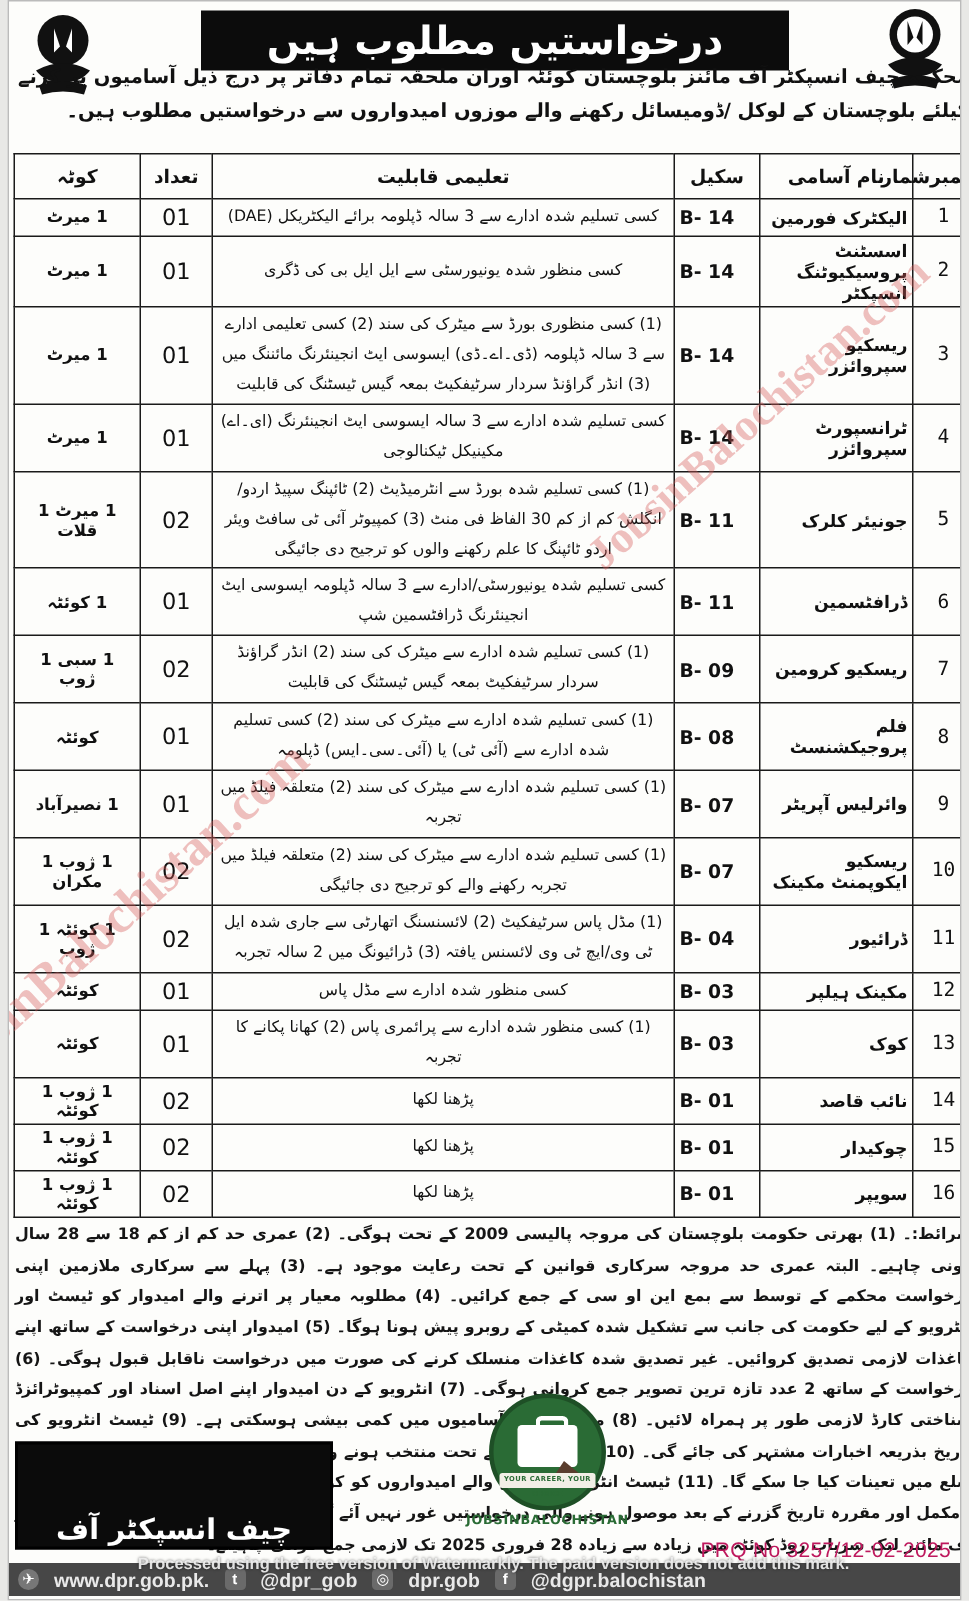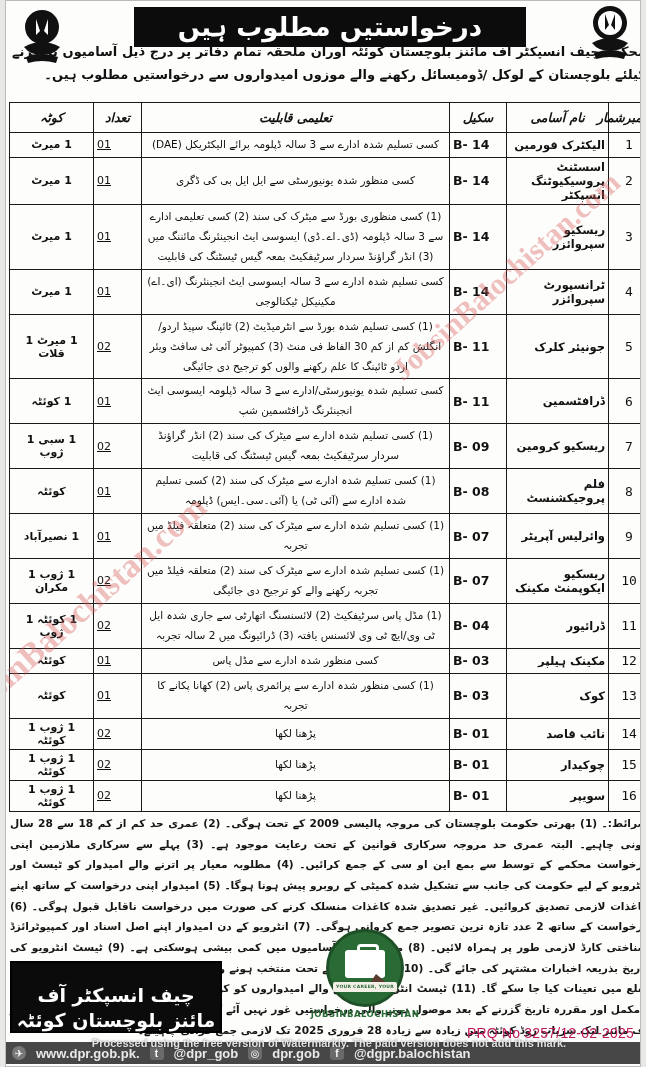--- a/index.html
+++ b/index.html
@@ -26,26 +26,26 @@
   }
   
   .jobs-table{
     position:absolute;left:3px;top:101px;width:640px;border-collapse:collapse;
     direction:rtl;table-layout:fixed;
   }
   .jobs-table th,.jobs-table td{
     border:1.2px solid #1a1a1a;color:#111;vertical-align:middle;
     padding:2px 3px;box-sizing:border-box;
   }
-  .jobs-table th{font-size:12.5px;font-weight:bold;height:30px;font-style:italic;}
+  .jobs-table th{font-size:12.5px;font-weight:bold;height:30px;}
   .td-no{text-align:center;font-size:13px;font-family:"DejaVu Sans Mono","Liberation Mono",monospace;}
   .td-post{text-align:right;font-size:11.5px;font-weight:bold;}
   .td-scale{text-align:left;font-size:12.5px;font-weight:bold;font-family:"DejaVu Sans","Liberation Sans",sans-serif;direction:ltr;}
   .td-qual{text-align:center;font-size:10.5px;line-height:1.9;}
-  .td-count{font-size:11px;direction:ltr;text-decoration:underline;}
+  .td-count{text-align:center;font-size:15px;direction:ltr;}
   .td-quota{text-align:center;font-size:11px;font-weight:bold;}
   
   .conditions{
     position:absolute;left:4px;top:812px;width:638px;height:192px;
     direction:rtl;text-align:justify;font-size:10.6px;font-weight:bold;color:#151515;
     line-height:1.95;box-sizing:border-box;
   }
   
   .office-box{
     position:absolute;left:4px;top:960px;width:212px;height:72px;
@@ -304,21 +304,20 @@
   </tbody>
   </table>
 
   <div class="conditions">شرائط:۔ (1) بھرتی حکومت بلوچستان کی مروجہ پالیسی 2009 کے تحت ہوگی۔ (2) عمری حد کم از کم 18 سے 28 سال ہونی چاہیے۔ البتہ عمری حد مروجہ سرکاری قوانین کے تحت رعایت موجود ہے۔ (3) پہلے سے سرکاری ملازمین اپنی درخواست محکمے کے توسط سے بمع این او سی کے جمع کرائیں۔ (4) مطلوبہ معیار پر اترنے والے امیدوار کو ٹیسٹ اور انٹرویو کے لیے حکومت کی جانب سے تشکیل شدہ کمیٹی کے روبرو پیش ہونا ہوگا۔ (5) امیدوار اپنی درخواست کے ساتھ اپنے کاغذات لازمی تصدیق کروائیں۔ غیر تصدیق شدہ کاغذات منسلک کرنے کی صورت میں درخواست ناقابل قبول ہوگی۔ (6) درخواست کے ساتھ 2 عدد تازہ ترین تصویر جمع کروانی ہوگی۔ (7) انٹرویو کے دن امیدوار اپنے اصل اسناد اور کمپیوٹرائزڈ شناختی کارڈ لازمی طور پر ہمراہ لائیں۔ (8) مشتہر شدہ آسامیوں میں کمی بیشی ہوسکتی ہے۔ (9) ٹیسٹ انٹرویو کی تاریخ بذریعہ اخبارات مشتہر کی جائے گی۔ (10) میرٹ کوٹہ کے تحت منتخب ہونے والے امیدوار کو صوبہ بھر میں کسی بھی ضلع میں تعینات کیا جا سکے گا۔ (11) ٹیسٹ انٹرویو میں آنے والے امیدواروں کو کوئی ٹی۔اے/ڈی۔اے نہیں دیا جائے گا۔ (12) نامکمل اور مقررہ تاریخ گزرنے کے بعد موصول ہونے والی درخواستیں غور نہیں آئے گی۔ (13) درخواستیں دفتر چیف انسپکٹر آف مائنز لنک سریاب روڈ کوئٹہ میں زیادہ سے زیادہ 28 فروری 2025 تک لازمی جمع کرانی چاہیئے۔</div>
 
   <div class="wm-diag wm1">JobsinBalochistan.com</div>
   <div class="wm-diag wm2">JobsinBalochistan.com</div>
 
   <div class="office-box">
     <div class="l1">چیف انسپکٹر آف</div>
-    <div class="l2">مائنز بلوچستان کوئٹہ</div>
   </div>
 
   <div class="jb-logo">
     <div class="circle">
       <div class="handle"></div>
       <div class="case">
         <div class="mountain"></div>
       </div>
       <div class="ribbon">YOUR CAREER, YOUR CHOICE</div>
     </div>

